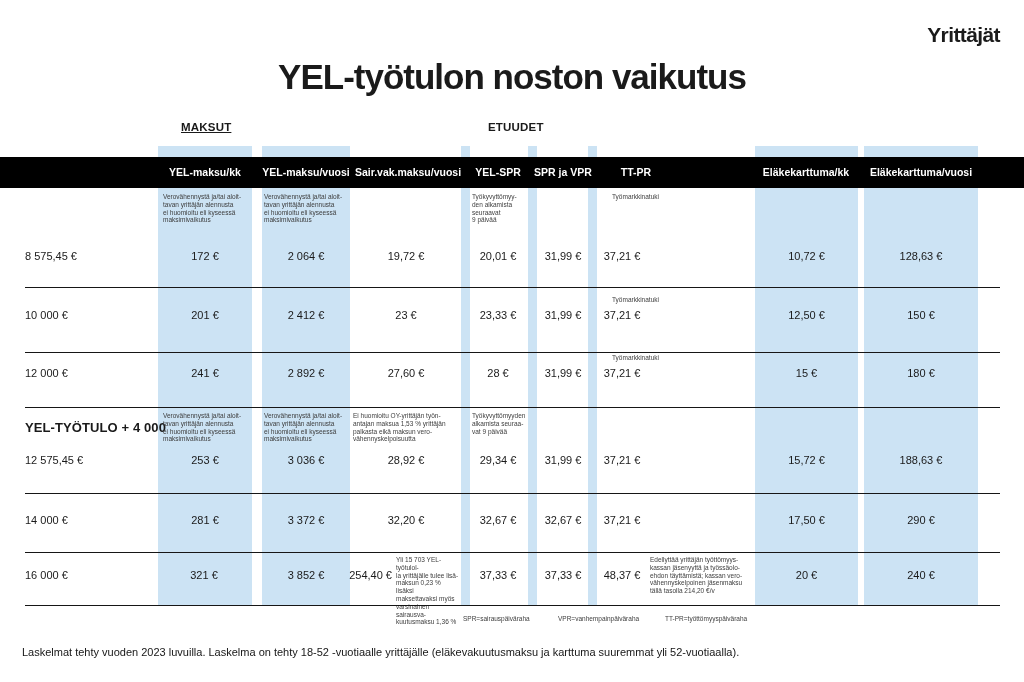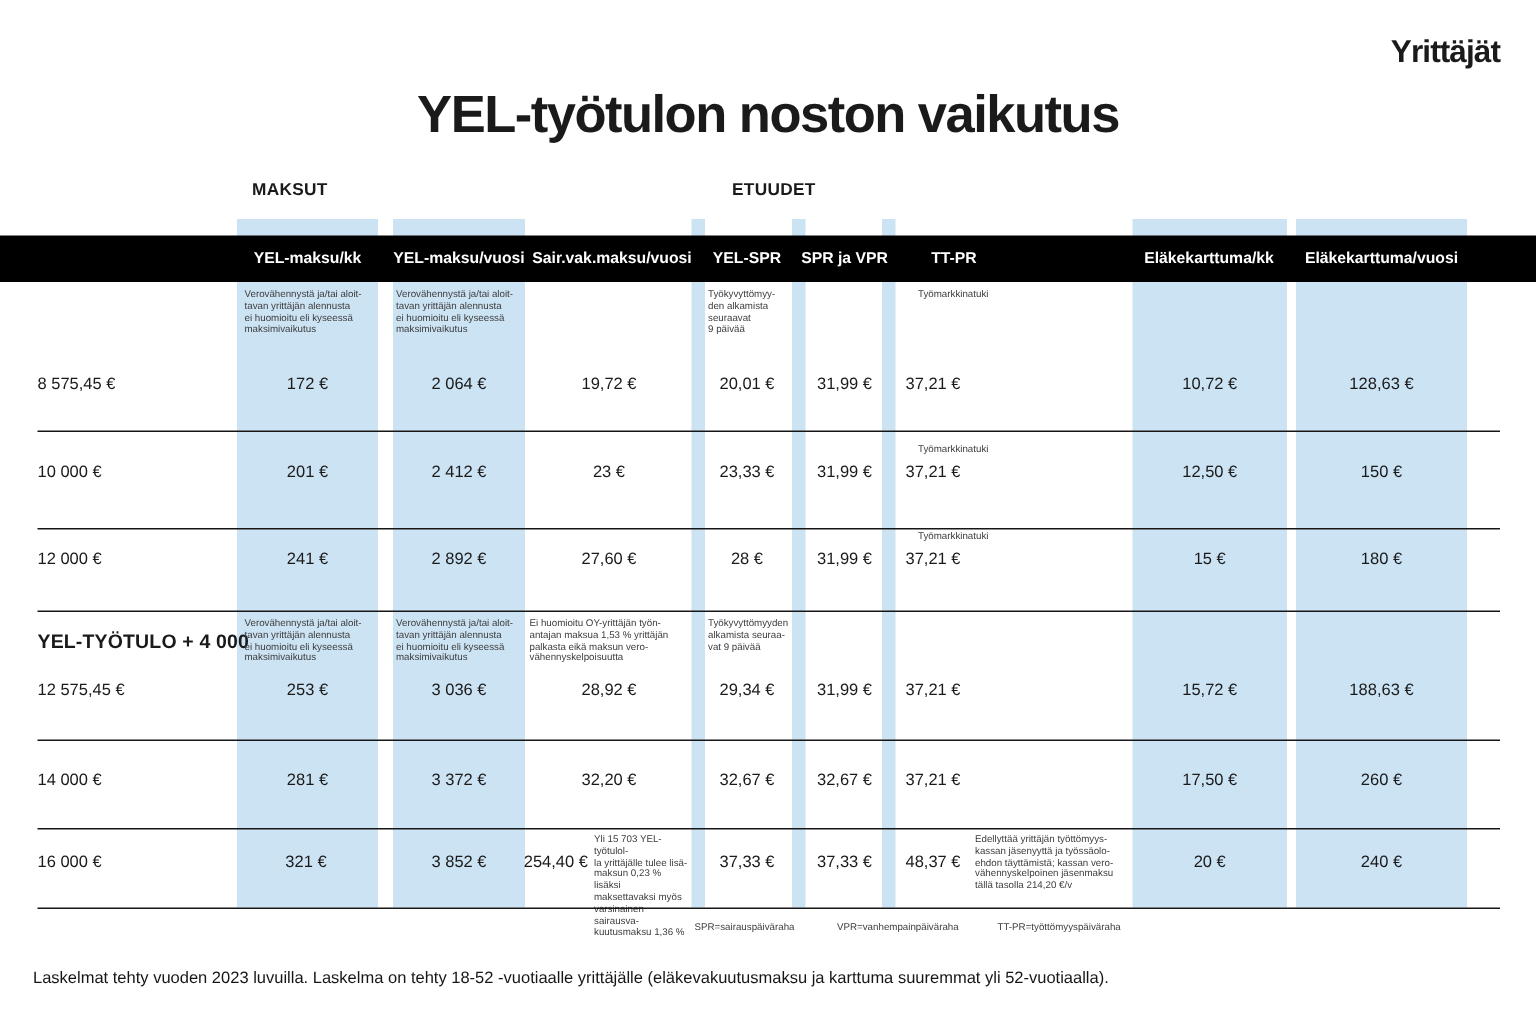--- a/index.html
+++ b/index.html
@@ -2,21 +2,21 @@
 <html><head>
 <meta charset="utf-8">
 <style>
   * { margin:0; padding:0; box-sizing:border-box; }
   html,body { width:1024px; height:682px; background:#fff; }
   body { font-family:"Liberation Sans", sans-serif; color:#1a1a1a; position:relative; overflow:hidden; }
   .sheet { position:absolute; left:0; top:0; width:1024px; height:682px; background:#fff; }
   .logo { position:absolute; top:23px; right:24px; font-size:21px; font-weight:800; letter-spacing:-0.6px; }
   .title { position:absolute; top:57px; left:0; width:100%; text-align:center; font-size:35px; font-weight:800; letter-spacing:-1px; }
   .group { position:absolute; top:121px; font-size:11.5px; font-weight:700; letter-spacing:0.2px; }
-  .g-maksut { left:168px; }
+  .g-maksut { left:181px;text-decoration:underline; }
   .g-etuudet { left:488px; }
   #stripes, #dyn { position:absolute; left:0; top:0; width:1024px; height:682px; }
   .stripe { position:absolute; background:#cce3f4; top:146px; height:459px; }
   .headerbar { position:absolute; left:0; top:157px; width:1024px; height:31px; background:#000; }
   .colhead { position:absolute; top:166px; transform:translateX(-50%); color:#fff; font-size:10.5px; font-weight:700; white-space:nowrap; }
   .seclabel { position:absolute; left:25px; font-size:13.5px; line-height:15.5px; font-weight:800; white-space:pre-line; letter-spacing:0.1px; }
   .seclabel.sec2 { font-size:13px; }
   .income { position:absolute; left:25px; font-size:11px; line-height:13px; white-space:nowrap; }
   .val { position:absolute; font-size:11px; line-height:13px; text-align:center; white-space:nowrap; }
   .val.right { text-align:right; }
@@ -120,21 +120,21 @@
       <div class="val" style="top: 454px; left: 755px; width: 103px;">15,72 €</div>
       <div class="val" style="top: 454px; left: 864px; width: 114px;">188,63 €</div>
       <div class="income" style="top: 514px;">14 000 €</div>
       <div class="val" style="top: 514px; left: 158px; width: 94px;">281 €</div>
       <div class="val" style="top: 514px; left: 262px; width: 88px;">3 372 €</div>
       <div class="val" style="top: 514px; left: 352px; width: 108px;">32,20 €</div>
       <div class="val" style="top: 514px; left: 468px; width: 60px;">32,67 €</div>
       <div class="val" style="top: 514px; left: 535px; width: 56px;">32,67 €</div>
       <div class="val" style="top: 514px; left: 592px; width: 60px;">37,21 €</div>
       <div class="val" style="top: 514px; left: 755px; width: 103px;">17,50 €</div>
-      <div class="val" style="top: 514px; left: 864px; width: 114px;">260 €</div>
+      <div class="val" style="top: 514px; left: 864px; width: 114px;">290 €</div>
       <div class="income" style="top: 569px;">16 000 €</div>
       <div class="val" style="top: 569px; left: 158px; width: 92px;">321 €</div>
       <div class="val" style="top: 569px; left: 262px; width: 88px;">3 852 €</div>
       <div class="val right" style="top: 569px; left: 328px; width: 64px;">254,40 €</div>
       <div class="val" style="top: 569px; left: 468px; width: 60px;">37,33 €</div>
       <div class="val" style="top: 569px; left: 535px; width: 56px;">37,33 €</div>
       <div class="val" style="top: 569px; left: 592px; width: 60px;">48,37 €</div>
       <div class="val" style="top: 569px; left: 755px; width: 103px;">20 €</div>
       <div class="val" style="top: 569px; left: 864px; width: 114px;">240 €</div>
       <div class="note" style="left: 396px; width: 64px; top: 556px;">Yli 15 703 YEL-työtulol-

